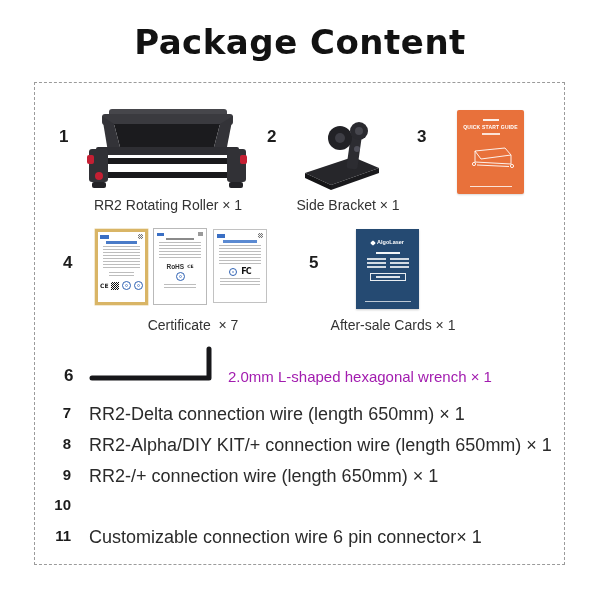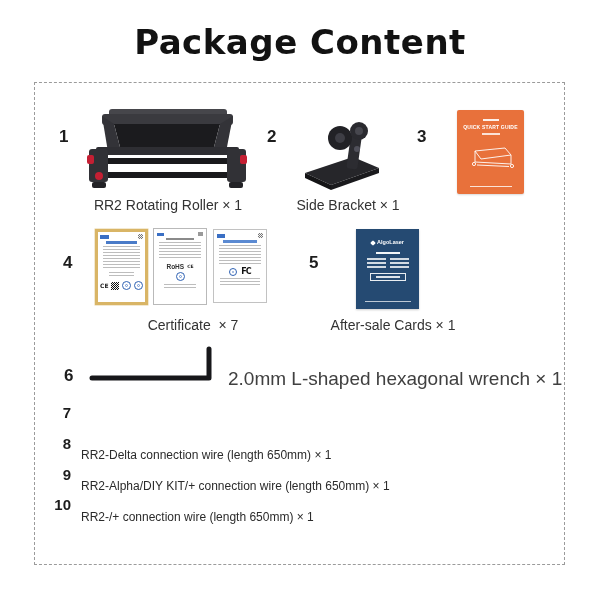--- a/index.html
+++ b/index.html
@@ -59,26 +59,26 @@
   .c-head { width:24px; height:2px; background:rgba(255,255,255,.95); margin:7px auto 4px; }
   .c-grid { width:42px; margin:0 auto; display:flex; flex-wrap:wrap; gap:2px 4px; }
   .c-grid i { display:block; width:19px; height:2px; background:rgba(255,255,255,.8); }
   .c-box { width:36px; height:8px; border:.5px solid rgba(255,255,255,.9); margin:5px auto 0;
            display:flex; align-items:center; justify-content:center; }
   .c-box i { display:block; width:24px; height:1.5px; background:rgba(255,255,255,.85); }
   .c-foot { position:absolute; bottom:7px; left:50%; transform:translateX(-50%);
             width:46px; height:1.5px; background:rgba(255,255,255,.7); }
 
   .wrench-svg { position:absolute; left:54px; top:261px; width:126px; height:38px; }
-  .wrench-lbl { position:absolute; left:193px; top:285px; font-size:19px; color:#404040; }
+  .wrench-lbl { position:absolute; left:193px; top:285px; font-size:15px; color:#a21caf; }
 
   .row { position:absolute; left:0; width:100%; height:18px; }
   .rnum { position:absolute; left:14px; width:22px; text-align:right;
           font-size:15px; font-weight:bold; color:#1c1c1c; }
-  .rtext { position:absolute; left:46px; font-size:12px; color:#2b2b2b;margin-top:44px; }
+  .rtext { position:absolute; left:54px; font-size:18px; color:#2b2b2b; }
 </style>
 </head>
 <body>
 
 <h1 class="title">Package Content</h1>
 
 <div class="box">
 
   <div class="num" style="left:24px;top:44px">1</div>
   <svg class="roller-svg" viewBox="0 0 160 84">
@@ -217,14 +217,18 @@
     <span class="rnum">8</span>
     <span class="rtext">RR2-Alpha/DIY KIT/+ connection wire (length 650mm) × 1</span>
   </div>
   <div class="row" style="top:383px">
     <span class="rnum">9</span>
     <span class="rtext">RR2-/+ connection wire (length 650mm) × 1</span>
   </div>
   <div class="row" style="top:413px">
     <span class="rnum">10</span>
   </div>
+  <div class="row" style="top:444px">
+    <span class="rnum">11</span>
+    <span class="rtext">Customizable connection wire 6 pin connector× 1</span>
+  </div>
 
 </div>
 
 </body></html>

